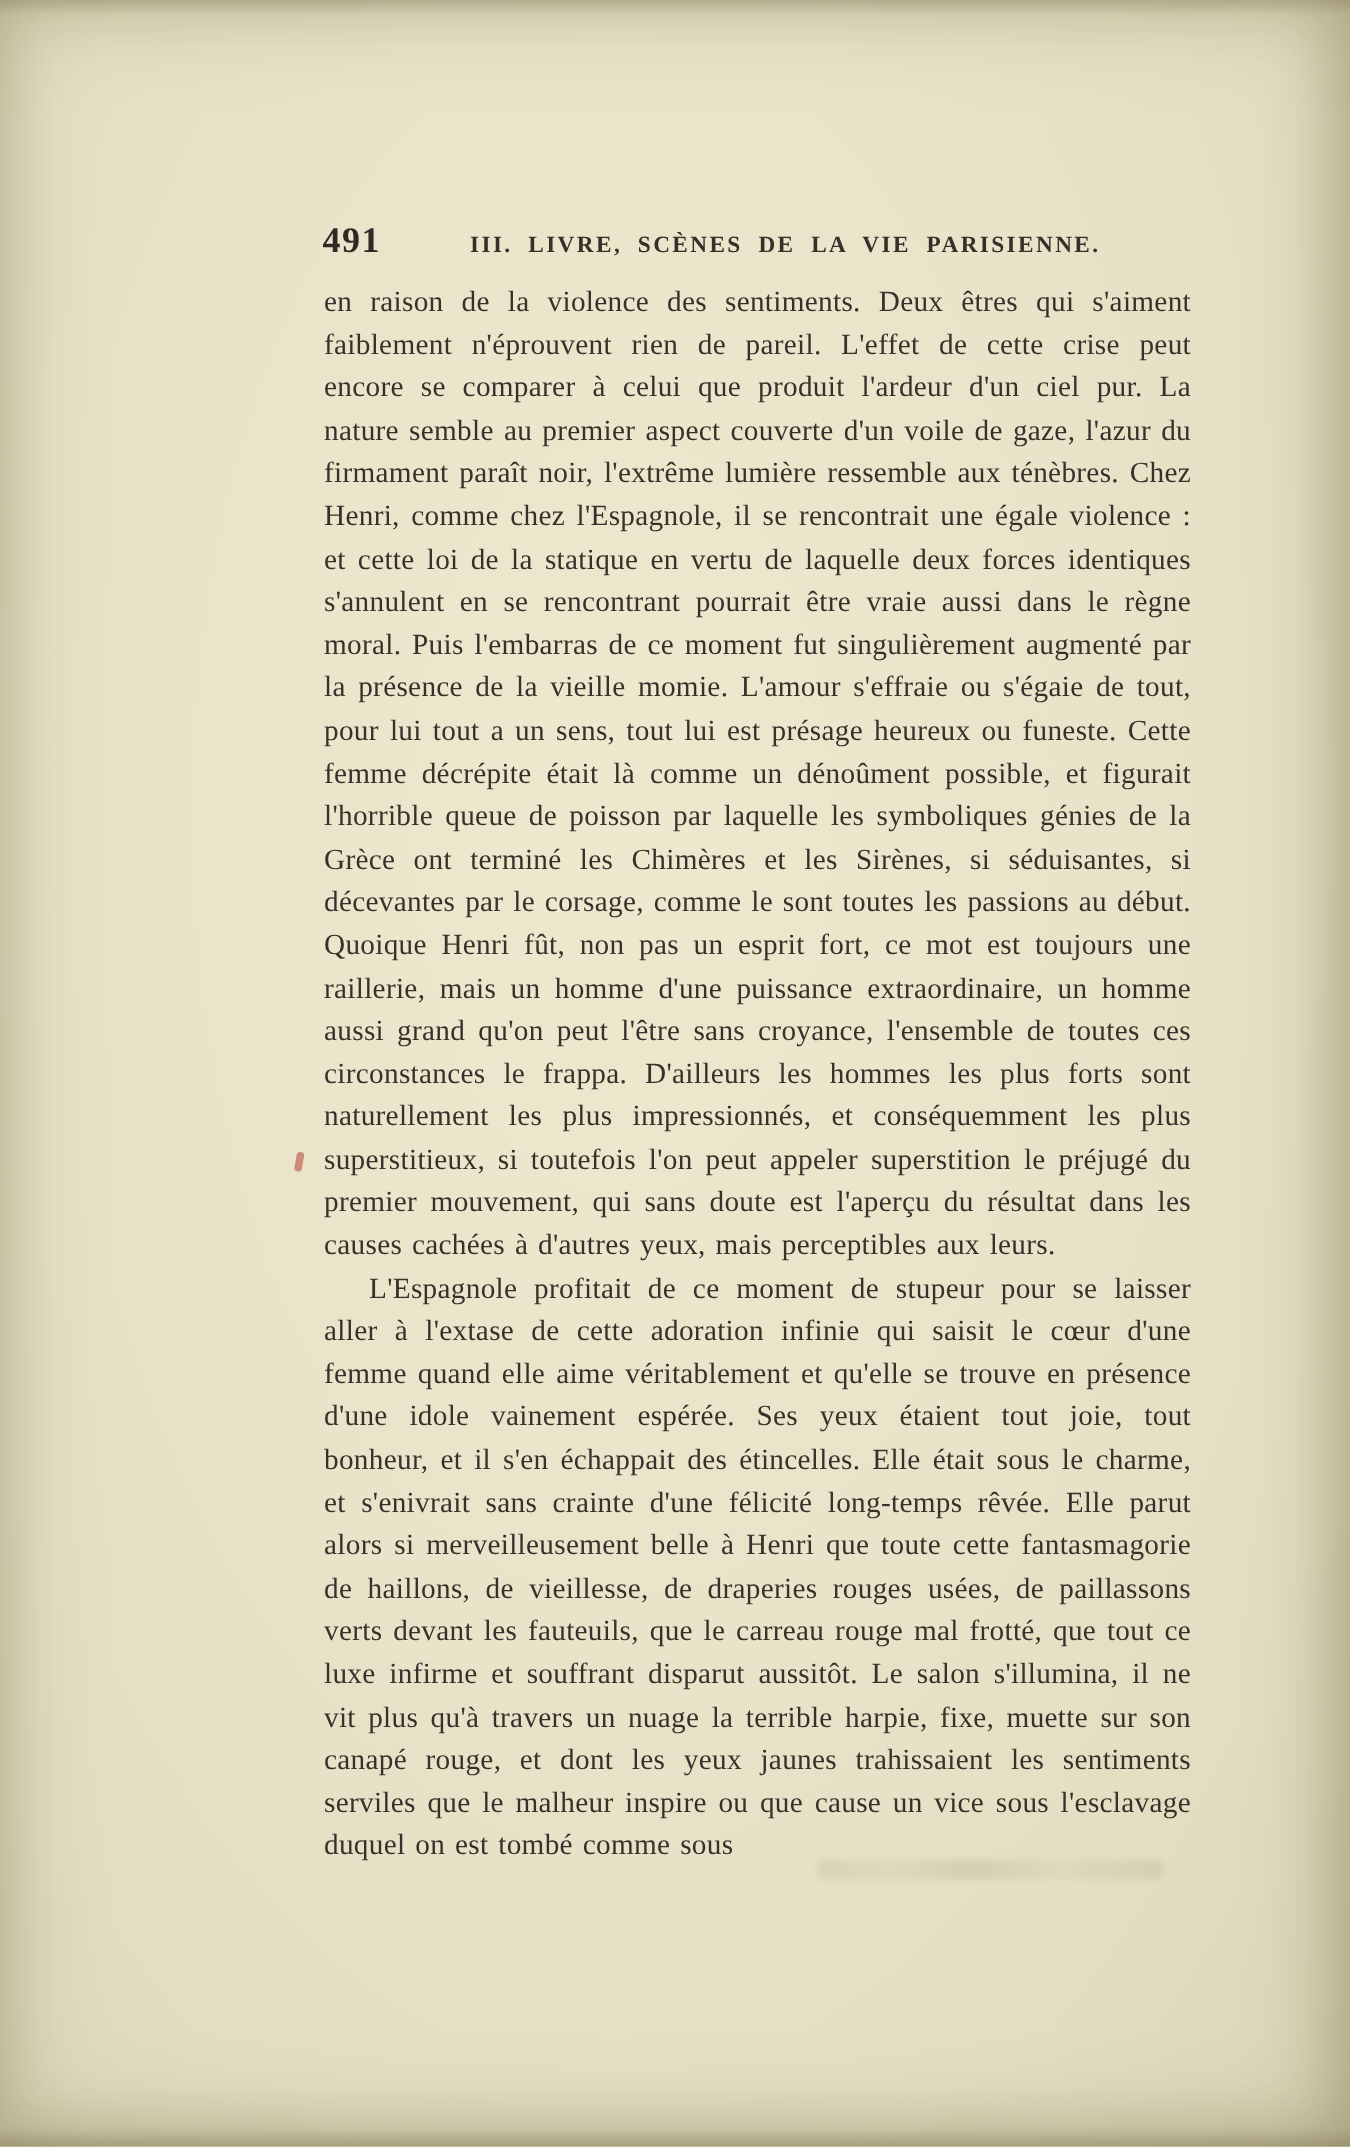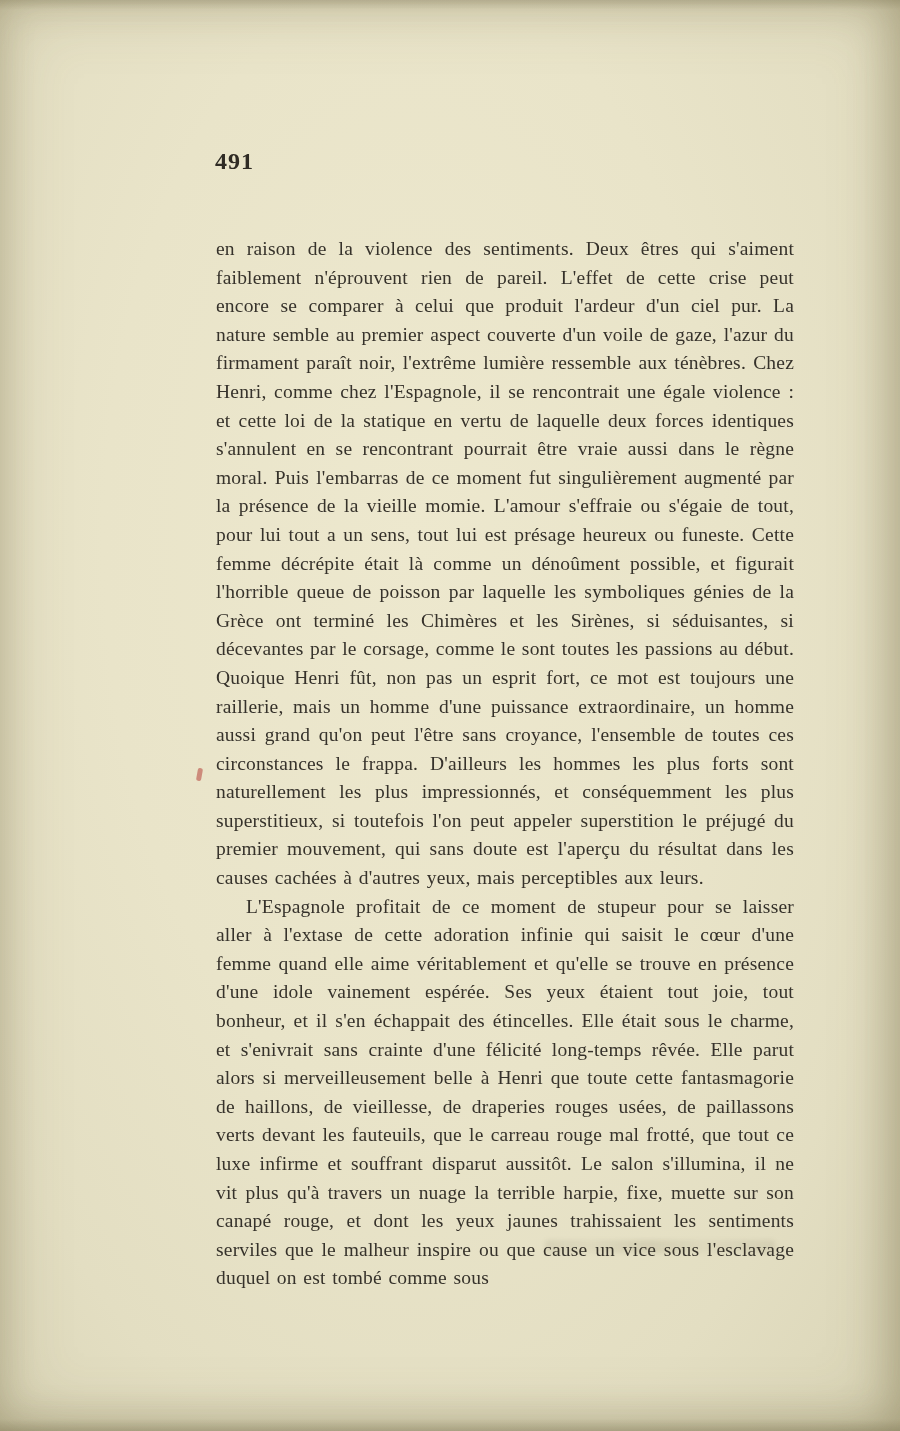--- a/index.html
+++ b/index.html
@@ -58,21 +58,20 @@
     letter-spacing: 0.2px;
     word-spacing: 1.5px;
     color: #36322b;
   }
   .body-text p {
     margin: 0;
     text-indent: 30px;
   }
   .body-text p.continued {
     text-indent: 0;
-    margin-top: 47px;
   }
   .red-ink-speck {
     position: absolute;
     left: 197px;
     top: 768px;
     width: 5px;
     height: 13px;
     background: #b5413a;
     opacity: 0.55;
     border-radius: 2px;
@@ -106,20 +105,21 @@
 </style>
 </head>
 <body>
 
 <div class="page">
 
   <div class="edge-shade-top"></div>
 
   <div class="page-header">
     <span class="page-number">491</span>
+    <span class="running-title">III. LIVRE, SCÈNES DE LA VIE PARISIENNE.</span>
   </div>
 
   <div class="body-text">
     <p class="continued">en raison de la violence des sentiments. Deux êtres qui s'aiment faiblement n'éprouvent rien de pareil. L'effet de cette crise peut encore se comparer à celui que produit l'ardeur d'un ciel pur. La nature semble au premier aspect couverte d'un voile de gaze, l'azur du firmament paraît noir, l'extrême lumière ressemble aux ténèbres. Chez Henri, comme chez l'Espagnole, il se rencontrait une égale violence : et cette loi de la statique en vertu de laquelle deux forces identiques s'annulent en se rencontrant pourrait être vraie aussi dans le règne moral. Puis l'embarras de ce moment fut singulièrement augmenté par la présence de la vieille momie. L'amour s'effraie ou s'égaie de tout, pour lui tout a un sens, tout lui est présage heureux ou funeste. Cette femme décrépite était là comme un dénoûment possible, et figurait l'horrible queue de poisson par laquelle les symboliques génies de la Grèce ont terminé les Chimères et les Sirènes, si séduisantes, si décevantes par le corsage, comme le sont toutes les passions au début. Quoique Henri fût, non pas un esprit fort, ce mot est toujours une raillerie, mais un homme d'une puissance extraordinaire, un homme aussi grand qu'on peut l'être sans croyance, l'ensemble de toutes ces circonstances le frappa. D'ailleurs les hommes les plus forts sont naturellement les plus impressionnés, et conséquemment les plus superstitieux, si toutefois l'on peut appeler superstition le préjugé du premier mouvement, qui sans doute est l'aperçu du résultat dans les causes cachées à d'autres yeux, mais perceptibles aux leurs.</p>
     <p>L'Espagnole profitait de ce moment de stupeur pour se laisser aller à l'extase de cette adoration infinie qui saisit le cœur d'une femme quand elle aime véritablement et qu'elle se trouve en présence d'une idole vainement espérée. Ses yeux étaient tout joie, tout bonheur, et il s'en échappait des étincelles. Elle était sous le charme, et s'enivrait sans crainte d'une félicité long-temps rêvée. Elle parut alors si merveilleusement belle à Henri que toute cette fantasmagorie de haillons, de vieillesse, de draperies rouges usées, de paillassons verts devant les fauteuils, que le carreau rouge mal frotté, que tout ce luxe infirme et souffrant disparut aussitôt. Le salon s'illumina, il ne vit plus qu'à travers un nuage la terrible harpie, fixe, muette sur son canapé rouge, et dont les yeux jaunes trahissaient les sentiments serviles que le malheur inspire ou que cause un vice sous l'esclavage duquel on est tombé comme sous</p>
   </div>
 
   <div class="red-ink-speck"></div>
 
   <div class="show-through-smudge"></div>

